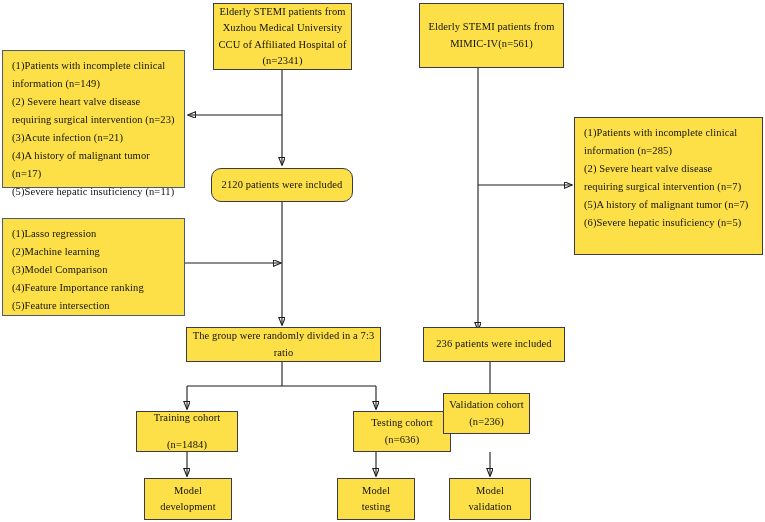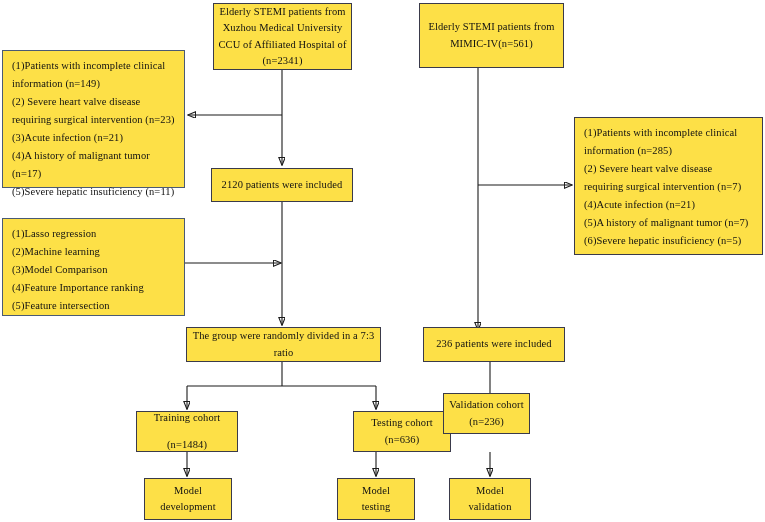--- a/index.html
+++ b/index.html
@@ -108,26 +108,25 @@
     <span class="ln">(1)Patients with incomplete clinical information (n=149)</span>
     <span class="ln">(2) Severe heart valve disease requiring surgical intervention (n=23)</span>
     <span class="ln">(3)Acute infection (n=21)</span>
     <span class="ln">(4)A history of malignant tumor (n=17)</span>
     <span class="ln">(5)Severe hepatic insuficiency (n=11)</span>
   </div>
 
   <div class="box left-align" style="left:574px; top:117px; width:189px; height:138px;">
     <span class="ln">(1)Patients with incomplete clinical information (n=285)</span>
     <span class="ln">(2) Severe heart valve disease requiring surgical intervention (n=7)</span>
-    <span class="ln">(4)Acute infection (n=21)</span>
     <span class="ln">(5)A history of malignant tumor (n=7)</span>
     <span class="ln">(6)Severe hepatic insuficiency (n=5)</span>
   </div>
 
-  <div class="box" style="left:211px; top:168px; width:142px; height:34px;">
+  <div class="box" style="left:211px; top:168px; width:142px; height:34px;border-radius:10px;">
     <span class="ln">2120 patients were included</span>
   </div>
 
   <div class="box left-align blueish" style="left:2px; top:218px; width:183px; height:98px;">
     <span class="ln">(1)Lasso regression</span>
     <span class="ln">(2)Machine learning</span>
     <span class="ln">(3)Model Comparison</span>
     <span class="ln">(4)Feature Importance ranking</span>
     <span class="ln">(5)Feature intersection</span>
   </div>

